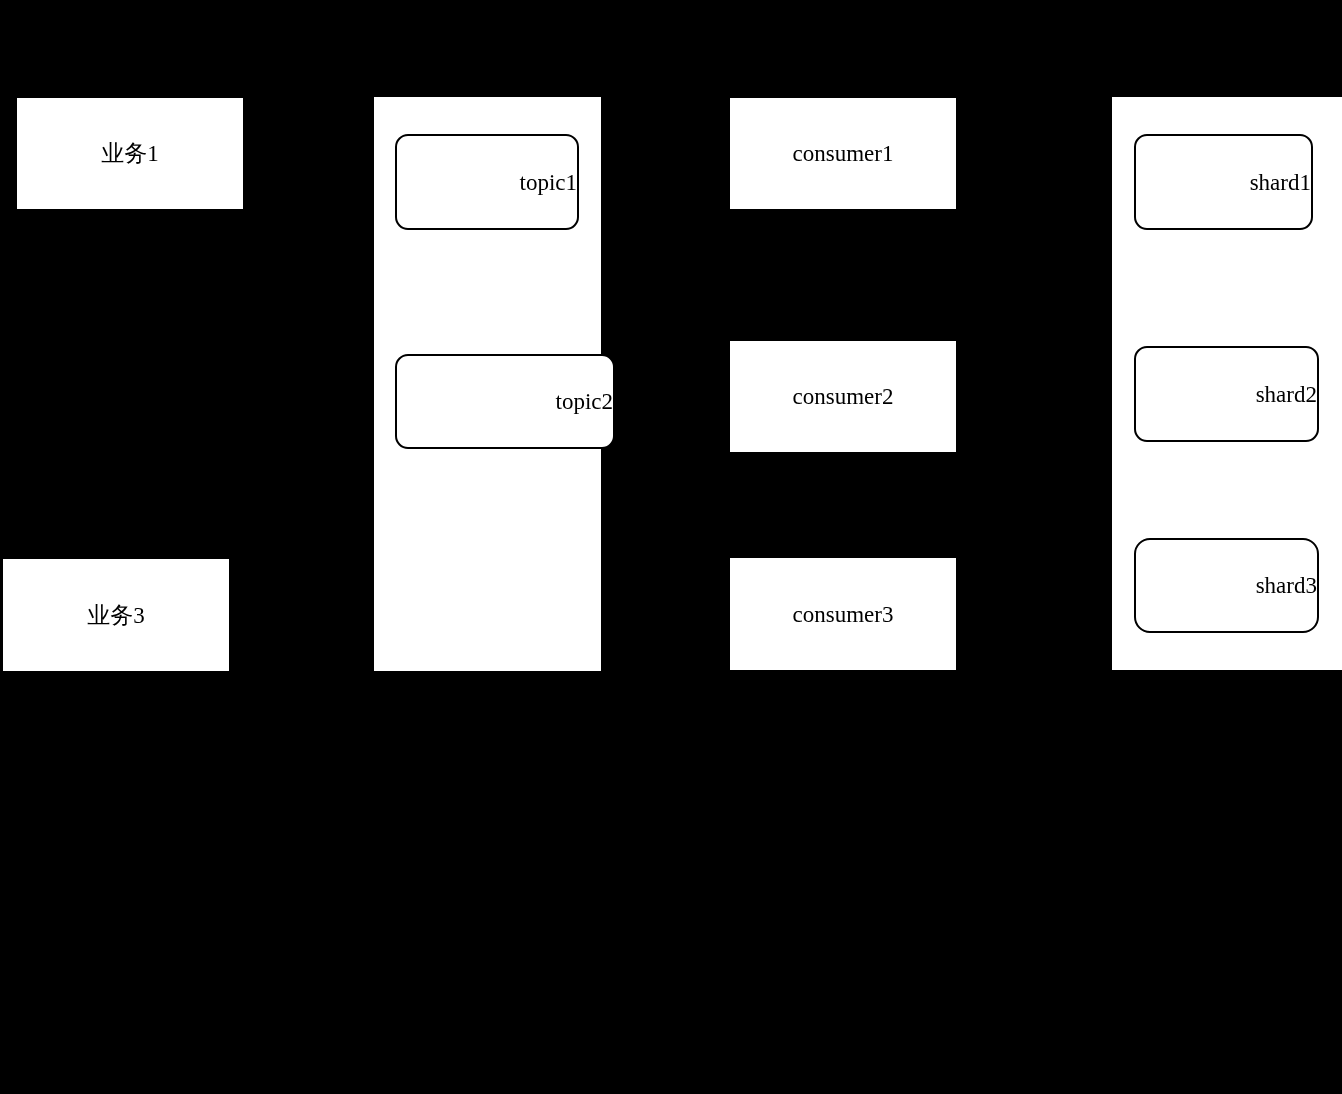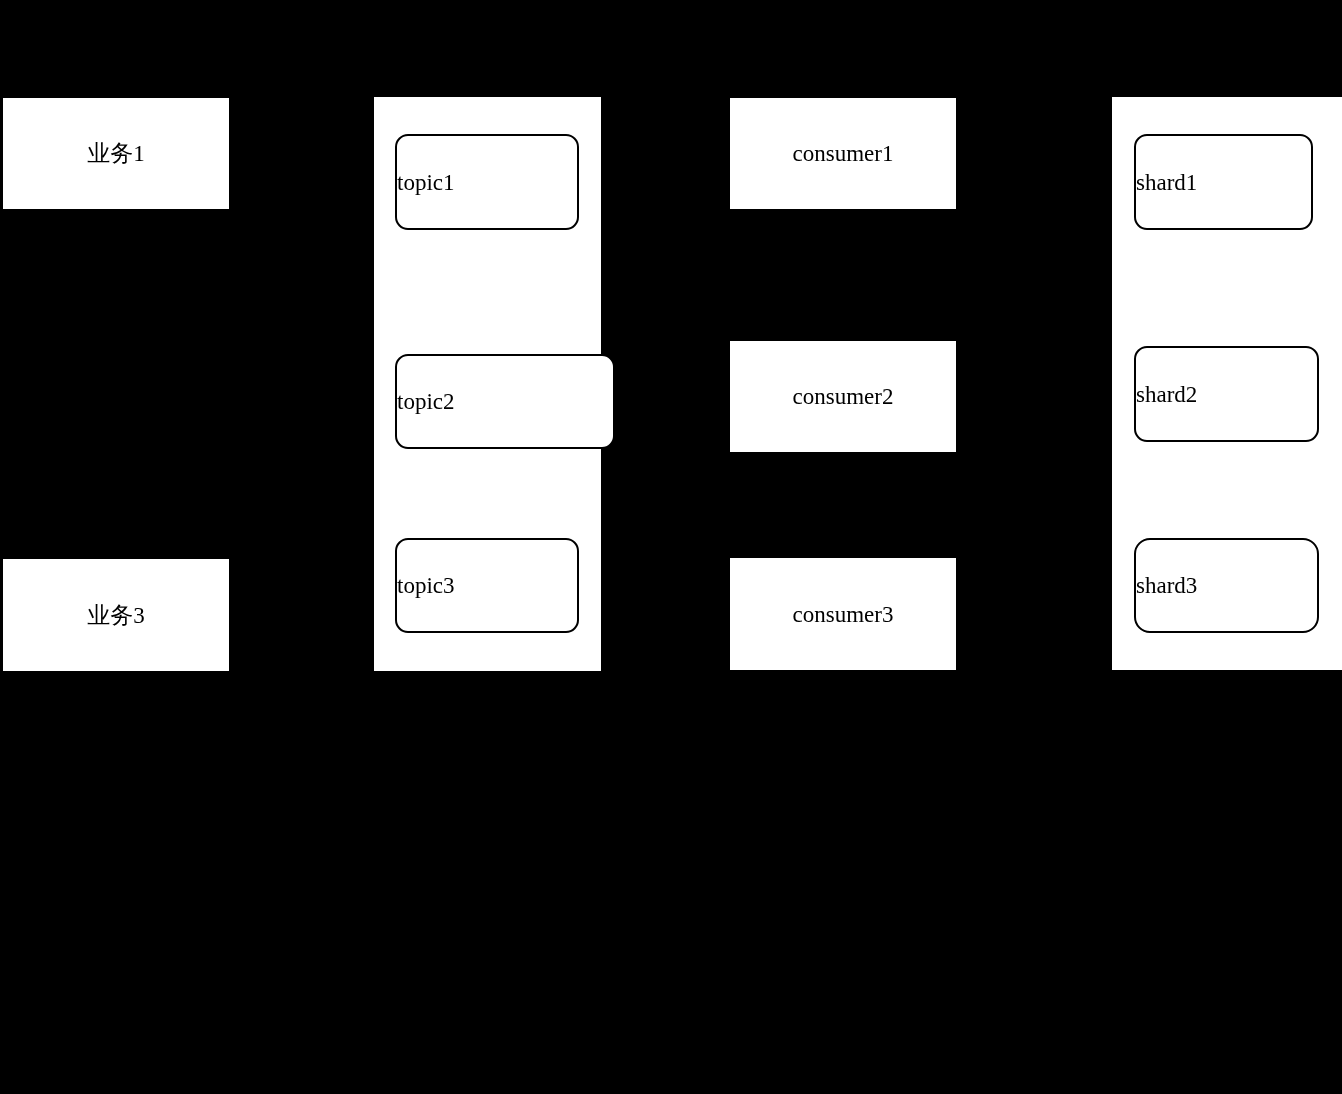--- a/index.html
+++ b/index.html
@@ -33,28 +33,28 @@
     background: #ffffff;
   }
   .rounded-node {
     position: absolute;
     background: #ffffff;
     border: 2px solid #000000;
     border-radius: 13px;
     box-sizing: border-box;
     display: flex;
     align-items: center;
-    justify-content: flex-start;
+    justify-content: flex-end;
     font-size: 23px;
     line-height: 1;
     white-space: nowrap;
   }
 
   
-  #producer-1 { left: 2px;   top: 97px;  width: 228px; height: 113px; }
+  #producer-1 { left: 16px;   top: 97px;  width: 228px; height: 113px; }
   #producer-2 { left: 2px;   top: 328px; width: 228px; height: 113px; }
   #producer-3 { left: 2px;   top: 558px; width: 228px; height: 114px; }
 
   
   #topics-panel { left: 374px; top: 97px; width: 227px; height: 574px; }
   #topic-1 { left: 21px; top: 37px;  width: 184px; height: 96px; }
   #topic-2 { left: 21px; top: 257px; width: 220px; height: 95px; }
   #topic-3 { left: 21px; top: 441px; width: 184px; height: 95px; }
 
   
@@ -80,23 +80,20 @@
     <span>业务3</span>
   </div>
 
   <div id="topics-panel" class="panel">
     <div id="topic-1" class="rounded-node">
       <span>topic1</span>
     </div>
     <div id="topic-2" class="rounded-node">
       <span>topic2</span>
     </div>
-    <div id="topic-3" class="rounded-node">
-      <span>topic3</span>
-    </div>
   </div>
 
   <div id="consumer-1" class="rect-node">
     <span>consumer1</span>
   </div>
   <div id="consumer-2" class="rect-node">
     <span>consumer2</span>
   </div>
   <div id="consumer-3" class="rect-node">
     <span>consumer3</span>

